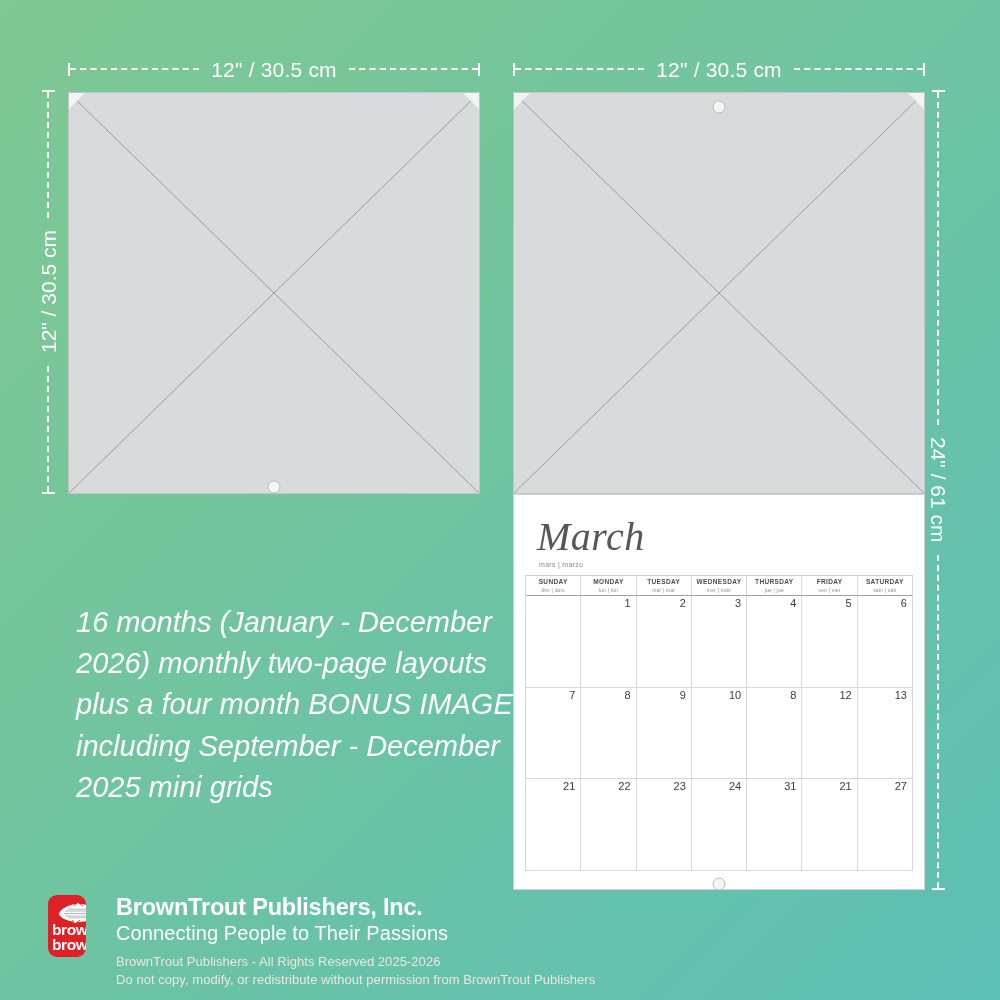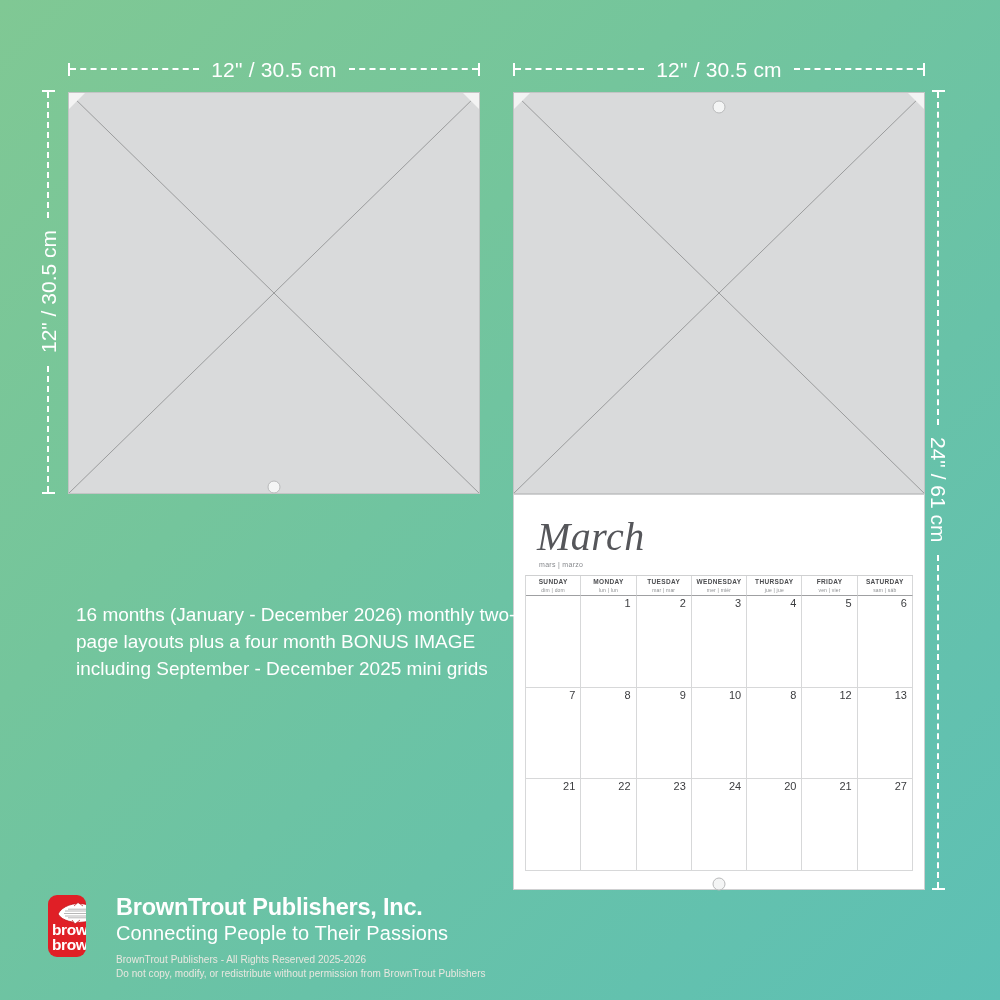--- a/index.html
+++ b/index.html
@@ -131,22 +131,23 @@
   
   .product-title {
     position: absolute;
     color: #ffffff;
     font-size: 41px; font-weight: bold;
     letter-spacing: -.3px; line-height: 1;
   }
   .product-desc {
     position: absolute;
     color: #ffffff;
-    font-size: 19px; line-height: 1.42;
+    font-size: 29px; line-height: 1.42;
     max-width: 460px;
+    font-style: italic;
   }
 
   
   .footer { position: absolute; display: flex; align-items: flex-start; }
   .logo-box {
     width: 38px; height: 62px; border-radius: 9px;
     background: #e01f26;
     position: relative; flex: 0 0 auto;
     overflow: hidden;
   }
@@ -160,21 +161,21 @@
   .footer-text { margin-left: 30px; }
   .pub-name {
     color: #ffffff; font-size: 23.5px; font-weight: bold;
     line-height: 1.05; letter-spacing: -.2px;
   }
   .pub-tag {
     color: #ffffff; font-size: 20px; line-height: 1.25;
     margin-top: 1px; letter-spacing: .1px;
   }
   .pub-fine {
-    color: #e9e7e0; font-size: 10px; line-height: 1.42;
+    color: #e9e7e0; font-size: 13px; line-height: 1.42;
     margin-top: 7px; letter-spacing: .05px;
   }
 </style>
 </head>
 <body>
 
 <div id="stage">
 
   <div class="dimline dim-h" style="left:68px; top:59px; width:412px;">
     <span class="cap"></span>
@@ -320,21 +321,21 @@
         <div class="daycell">
             <span class="dnum">22</span>
           </div>
         <div class="daycell">
             <span class="dnum">23</span>
           </div>
         <div class="daycell">
             <span class="dnum">24</span>
           </div>
         <div class="daycell">
-            <span class="dnum">20</span>
+            <span class="dnum">31</span>
           </div>
         <div class="daycell">
             <span class="dnum">21</span>
           </div>
         <div class="daycell">
             <span class="dnum">27</span>
           </div>
       </div>
 
     </div>

